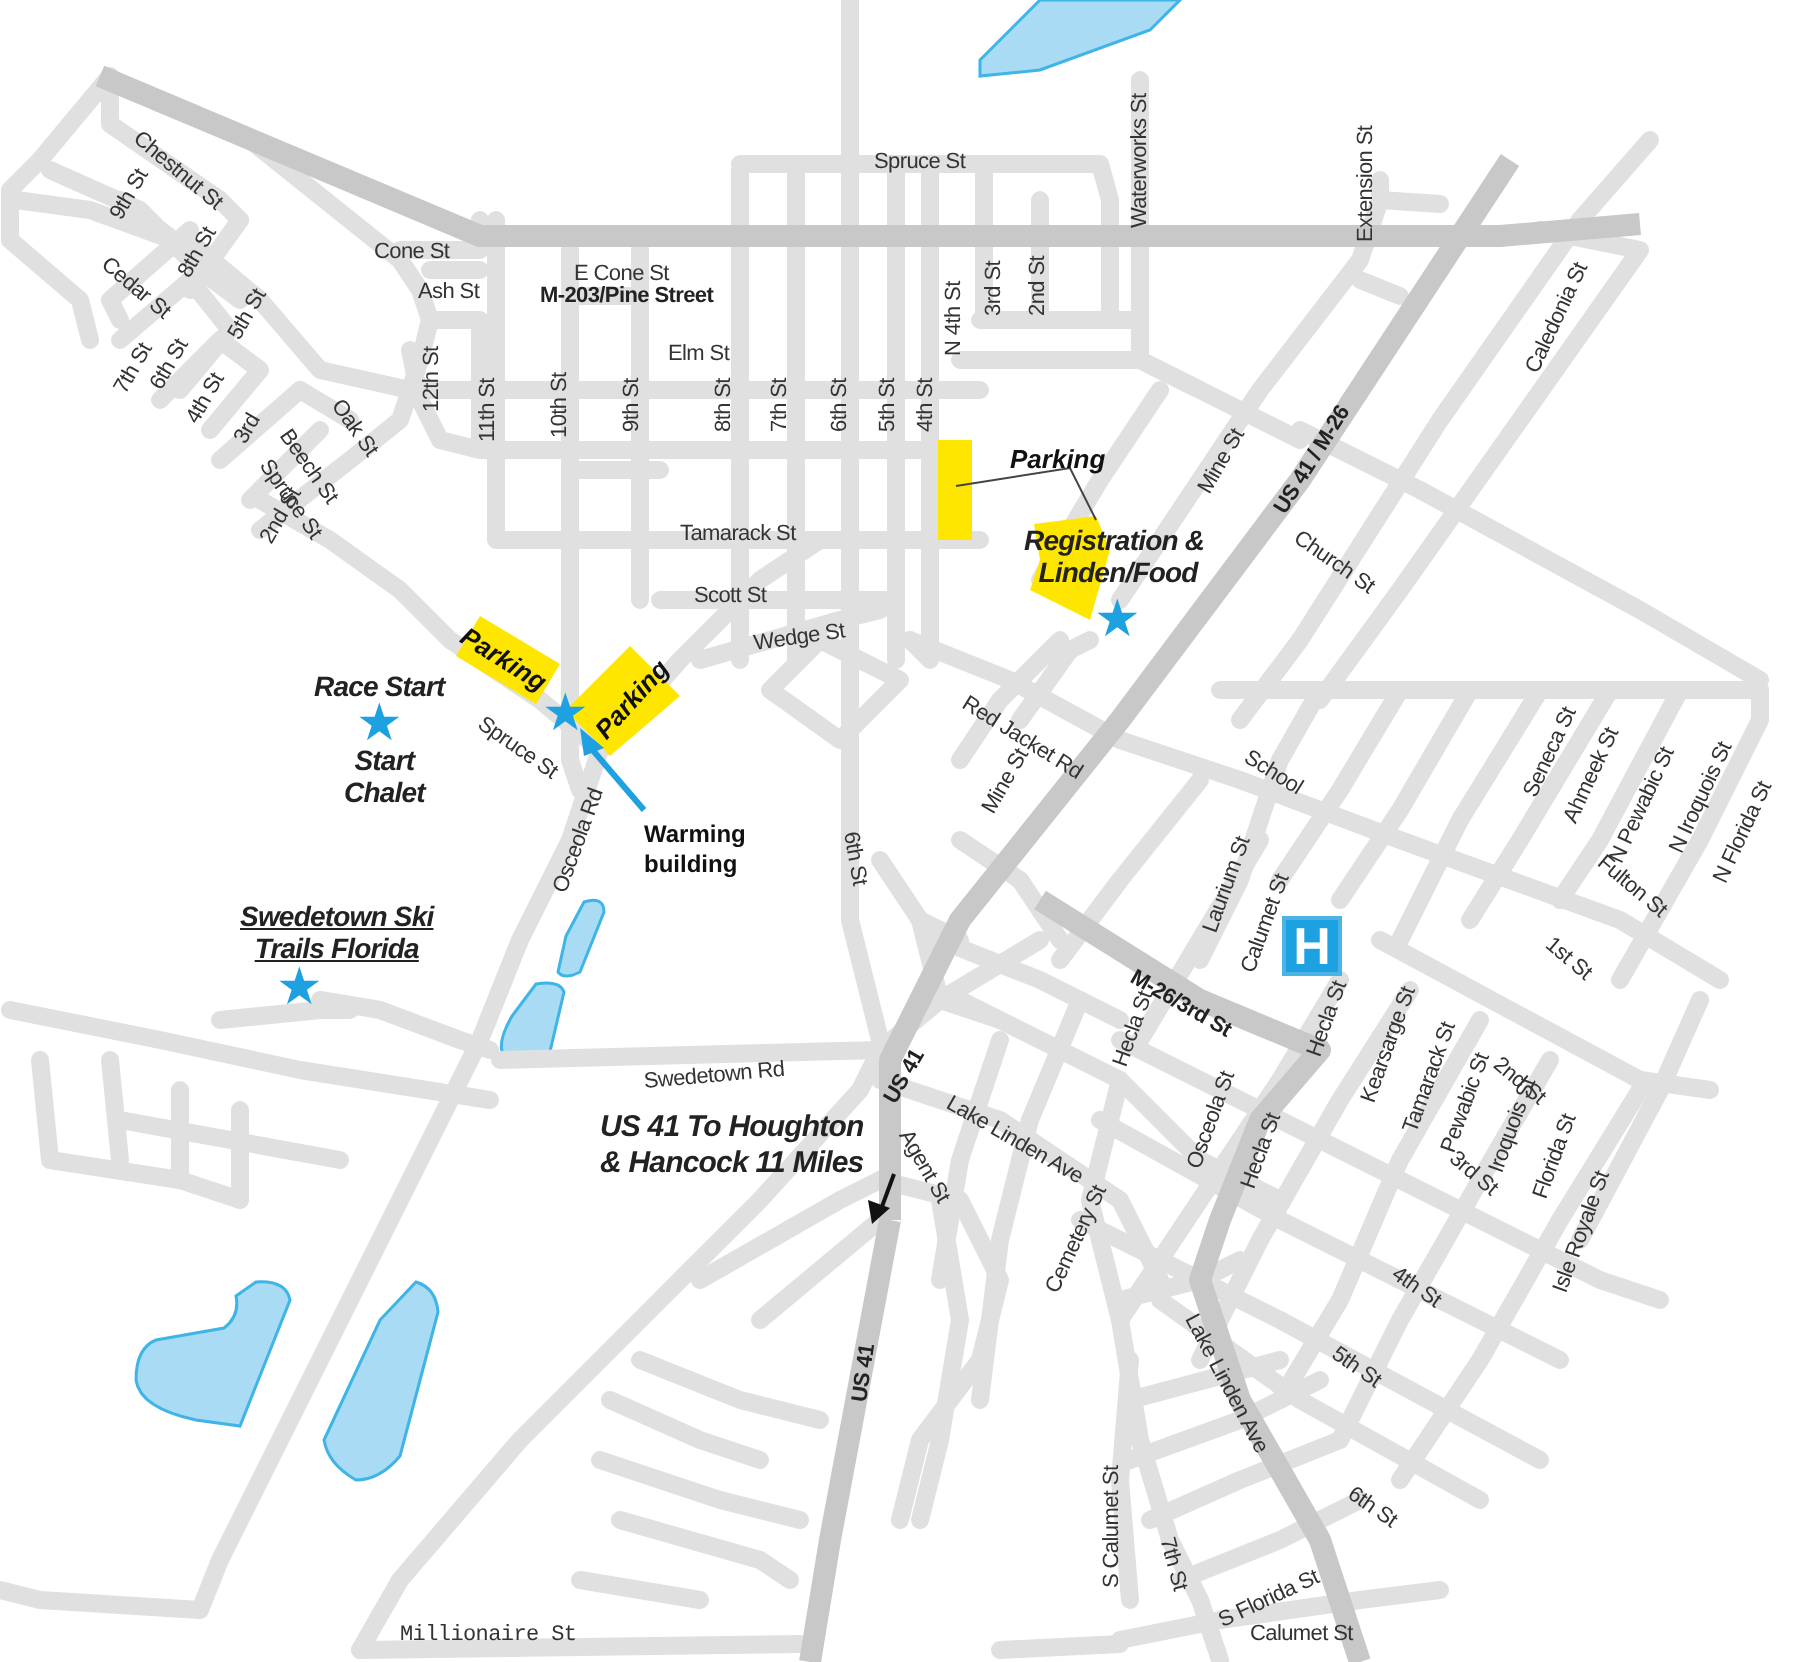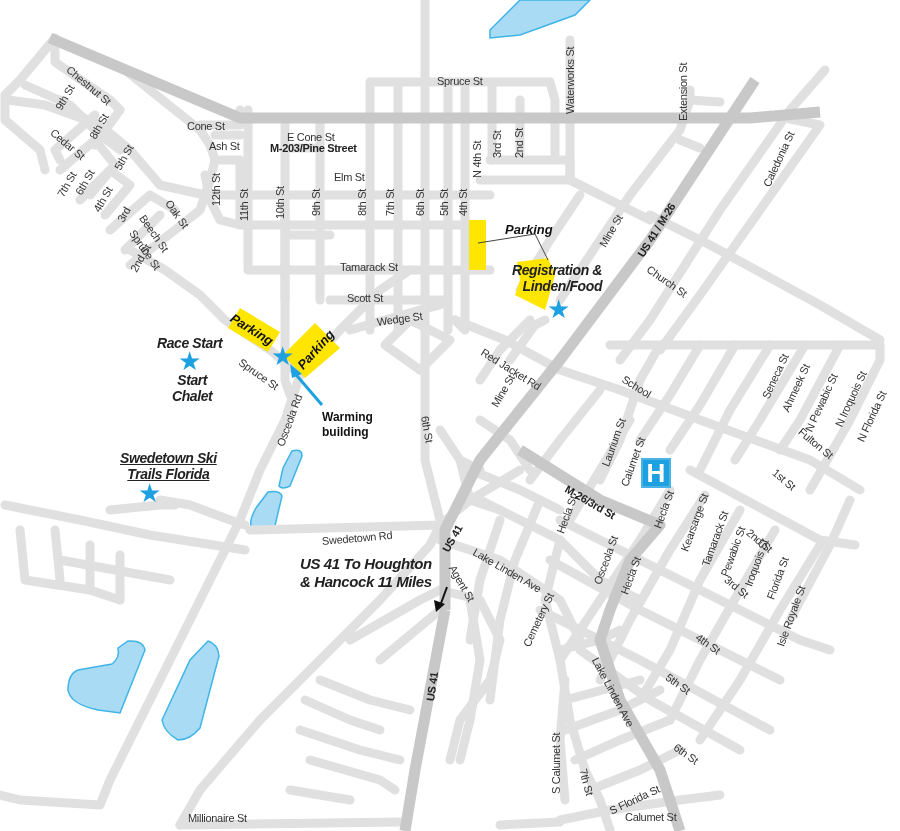--- a/index.html
+++ b/index.html
@@ -236,34 +236,34 @@
 <div class="lbl" style="left:474px;top:545px;transform:rotate(30deg);">Lake Linden Ave</div>
 <div class="lbl" style="left:595px;top:652px;transform:rotate(62deg);">Lake Linden Ave</div>
 <div class="lbl" style="left:526px;top:640px;transform:rotate(-65deg);">Cemetery St</div>
 <div class="lbl" style="left:697px;top:630px;transform:rotate(35deg);">4th St</div>
 <div class="lbl" style="left:667px;top:670px;transform:rotate(35deg);">5th St</div>
 <div class="lbl" style="left:675px;top:740px;transform:rotate(35deg);">6th St</div>
 <div class="lbl" style="left:556px;top:788px;transform:rotate(-90deg);">S Calumet St</div>
 <div class="lbl" style="left:583px;top:763px;transform:rotate(75deg);">7th St</div>
 <div class="lbl" style="left:610px;top:805px;transform:rotate(-25deg);">S Florida St</div>
 <div class="lbl" style="left:625px;top:811px;">Calumet St</div>
-<div class="lbl" style="left:188px;top:812px;">Millionaire St</div>
+<div class="lbl" style="left:200px;top:812px;font-family:Liberation Mono, monospace;">Millionaire St</div>
 
 <div class="park-lbl" style="left:228px;top:322px;transform:rotate(32deg);">Parking</div>
 <div class="park-lbl" style="left:292px;top:342px;transform:rotate(-48deg);">Parking</div>
 <div class="park-lbl" style="left:505px;top:222px;">Parking</div>
 
 <div class="poi" style="left:157px;top:335px;">Race Start</div>
 <div class="star" style="left:178px;top:348px;">★</div>
 <div class="poi" style="left:172px;top:372px;"><span>Start</span><br><span>Chalet</span></div>
 
 <div class="star" style="left:271px;top:343px;">★</div>
 <div class="plain" style="left:322px;top:410px;"><span>Warming</span><br><span>building</span></div>
 
-<div class="poi" style="left:512px;top:262px;text-align:right;font-style:italic;"><span>Registration &amp;</span><br><span style="margin-left:4px;">Linden/Food</span></div>
+<div class="poi" style="left:512px;top:262px;text-align:center;font-style:italic;"><span>Registration &amp;</span><br><span style="margin-left:4px;">Linden/Food</span></div>
 <div class="star" style="left:547px;top:296px;">★</div>
 
 <div class="poi" style="left:120px;top:450px;text-decoration:underline;"><span>Swedetown Ski</span><br><span>Trails Florida</span></div>
 <div class="star" style="left:138px;top:480px;">★</div>
 
 <div class="poi" style="left:300px;top:555px;font-size:15px;line-height:18px;text-align:left;"><span>US 41 To Houghton</span><br><span>&amp; Hancock 11 Miles</span></div>
 
 <div class="hospital">H</div>
 
 </body></html>

